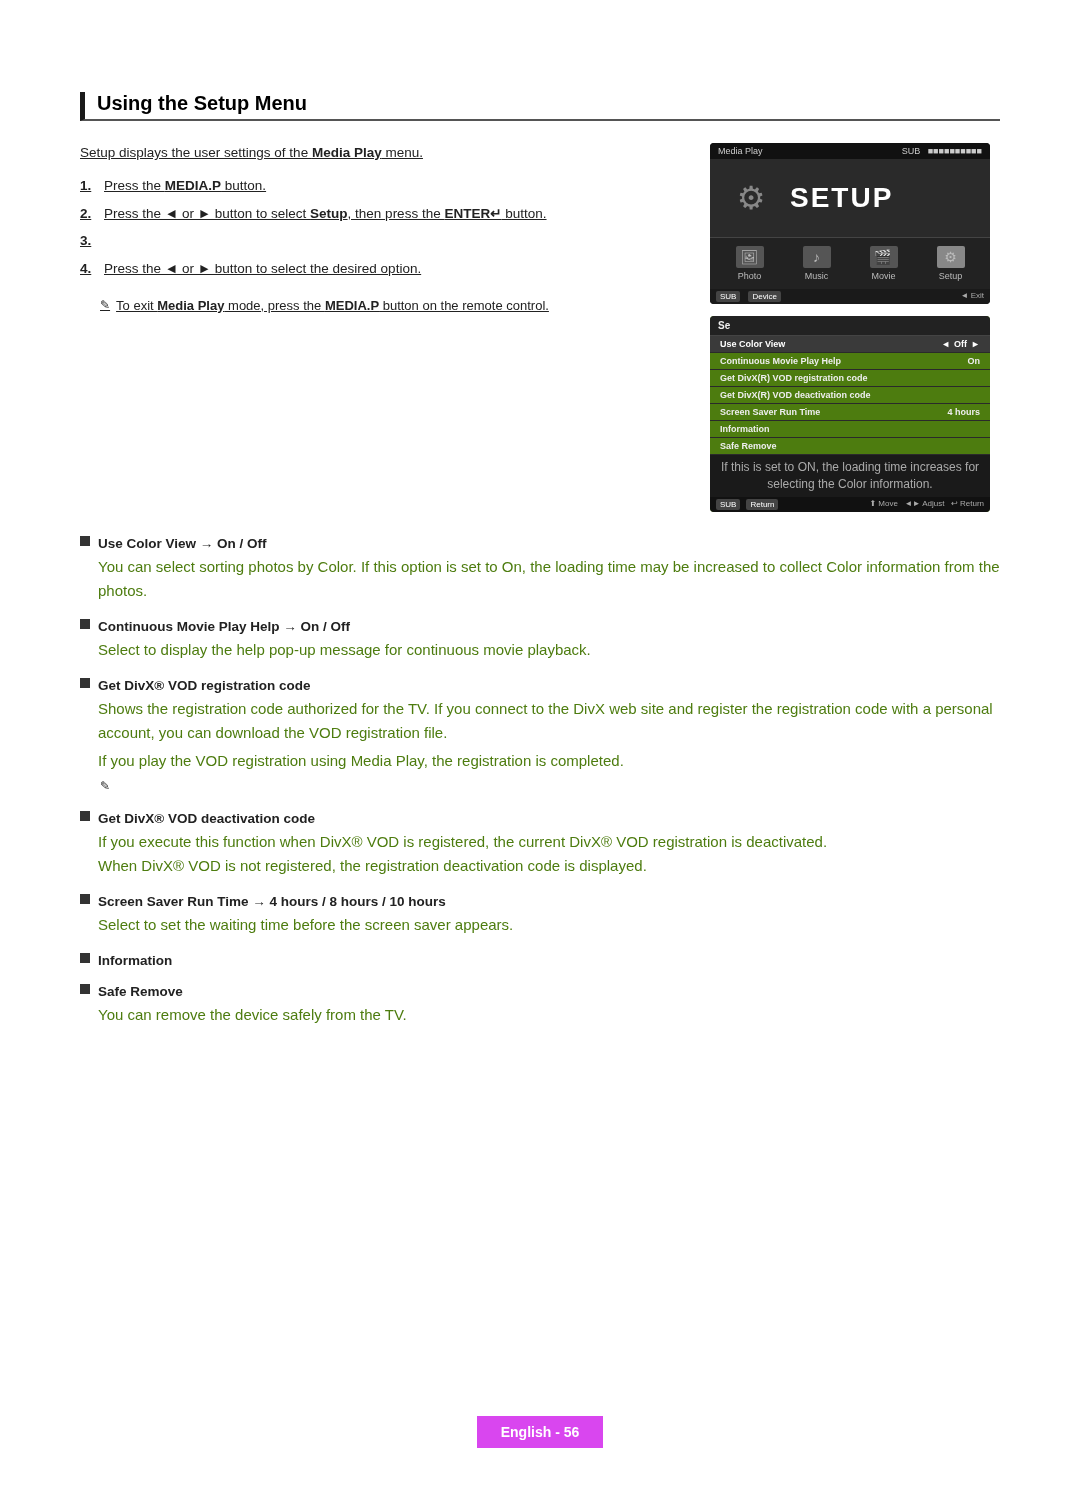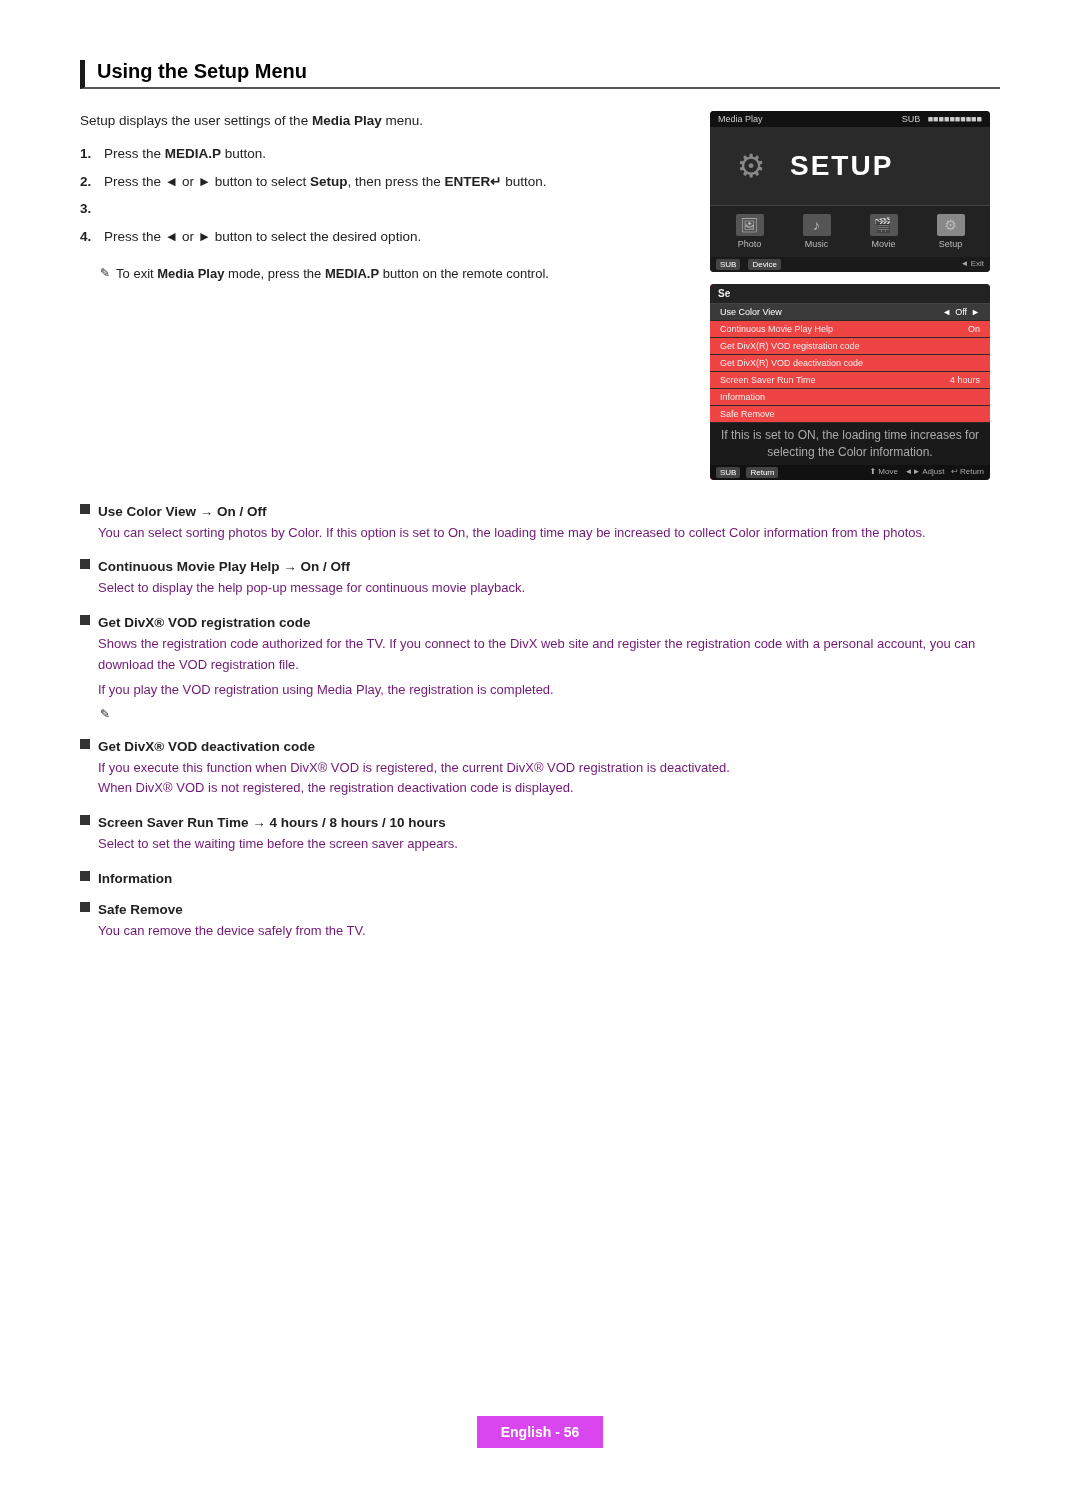--- a/index.html
+++ b/index.html
@@ -8,21 +8,21 @@
       min-height: 1488px;
       background: #ffffff;
       font-family: Arial, sans-serif;
       font-size: 14px;
       color: #222;
       position: relative;
     }
     .page {
       width: 1080px;
       min-height: 1488px;
-      padding: 60px 80px 80px 80px;
+      padding: 92px 80px 80px 80px;
       position: relative;
     }
     .section-title {
       font-size: 20px;
       font-weight: bold;
       color: #000;
       border-left: 5px solid #1a1a1a;
       padding-left: 12px;
       margin-bottom: 22px;
       padding-bottom: 4px;
@@ -30,20 +30,21 @@
       display: flex;
       align-items: center;
     }
     .content-area {
       display: flex;
       gap: 30px;
       margin-bottom: 24px;
     }
     .left-col {
       flex: 1;
+      text-decoration: underline;
     }
     .right-col {
       width: 290px;
       display: flex;
       flex-direction: column;
       gap: 12px;
     }
     .intro-text {
       margin-bottom: 12px;
       font-size: 13.5px;
@@ -88,24 +89,24 @@
     }
     .bullet-square {
       width: 10px;
       height: 10px;
       background: #333;
       display: inline-block;
       margin-right: 8px;
       flex-shrink: 0;
     }
     .subsection-text {
-      font-size: 13px;
+      font-size: 15px;
       line-height: 1.6;
       margin-left: 18px;
-      color: #701a75;
+      color: #4d7c0f;
     }
     .tv-screen {
       width: 280px;
       background: #1a1a1a;
       border-radius: 4px;
       overflow: hidden;
       font-size: 10px;
       color: #fff;
     }
     .tv-top-bar {
@@ -178,39 +179,40 @@
     .tv-btn {
       background: #444;
       color: #fff;
       padding: 1px 4px;
       border-radius: 2px;
       font-size: 8px;
     }
     
     .tv-menu-screen {
       width: 280px;
-      background: #ef4444;
+      background: #4d7c0f;
       border-radius: 4px;
       overflow: hidden;
       font-size: 9px;
       color: #eee;
     }
     .tv-menu-title {
       background: #222;
       padding: 4px 8px;
       font-size: 10px;
       font-weight: bold;
       border-bottom: 1px solid #444;
     }
     .tv-menu-item {
       padding: 3px 10px;
       display: flex;
       justify-content: space-between;
       border-bottom: 1px solid #2a2a2a;
       font-size: 9px;
+      font-weight: bold;
     }
     .tv-menu-item.highlighted {
       background: #3a3a3a;
       color: #fff;
     }
     .tv-menu-arrows {
       display: flex;
       align-items: center;
       gap: 4px;
     }

